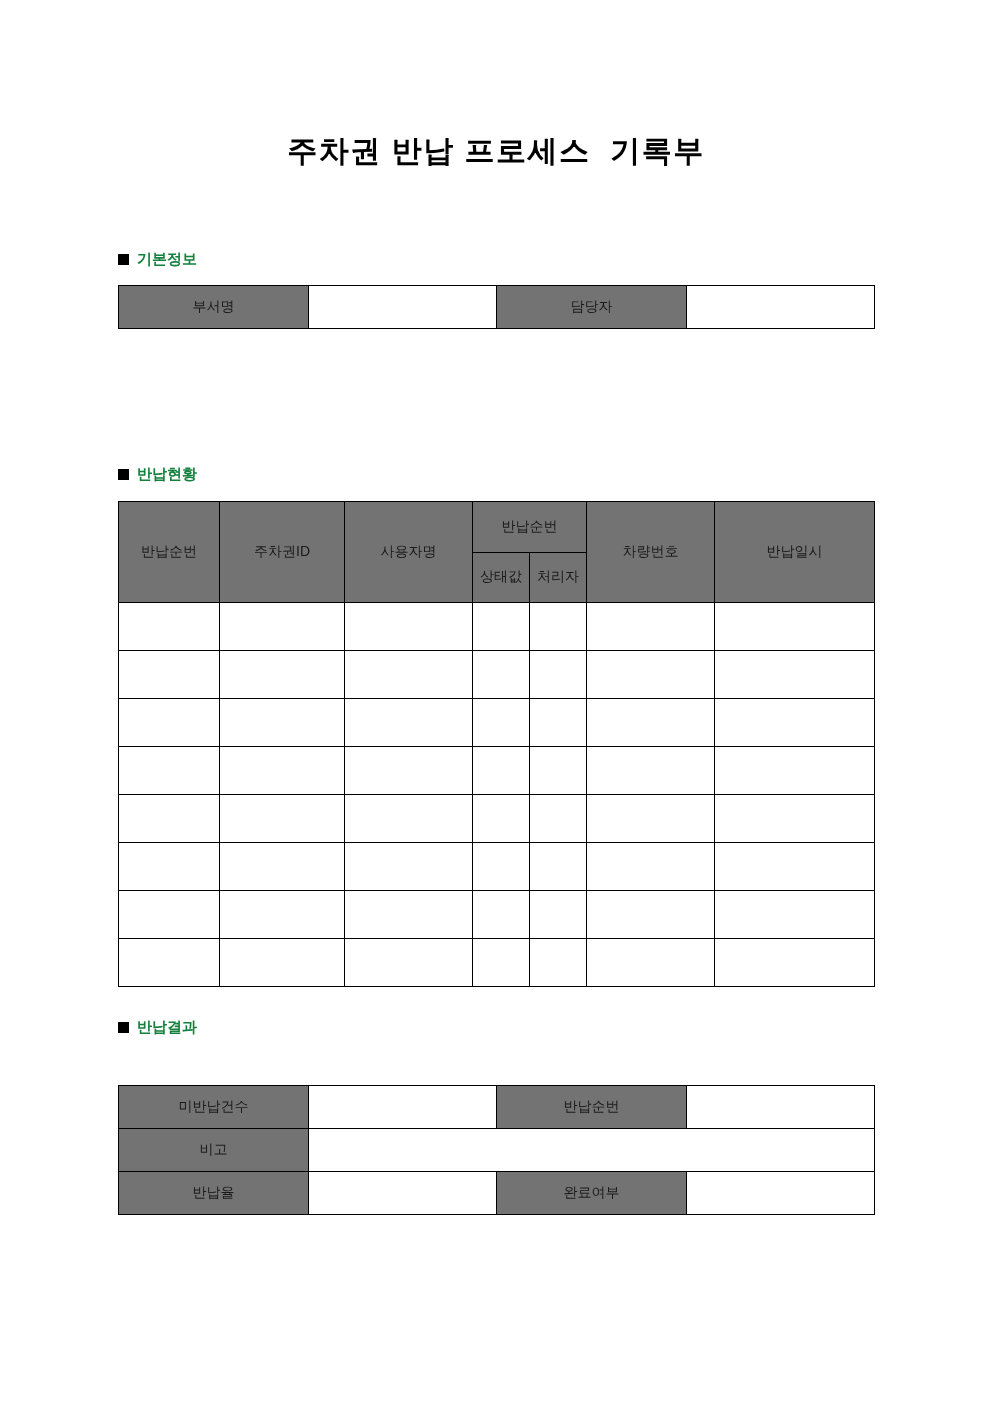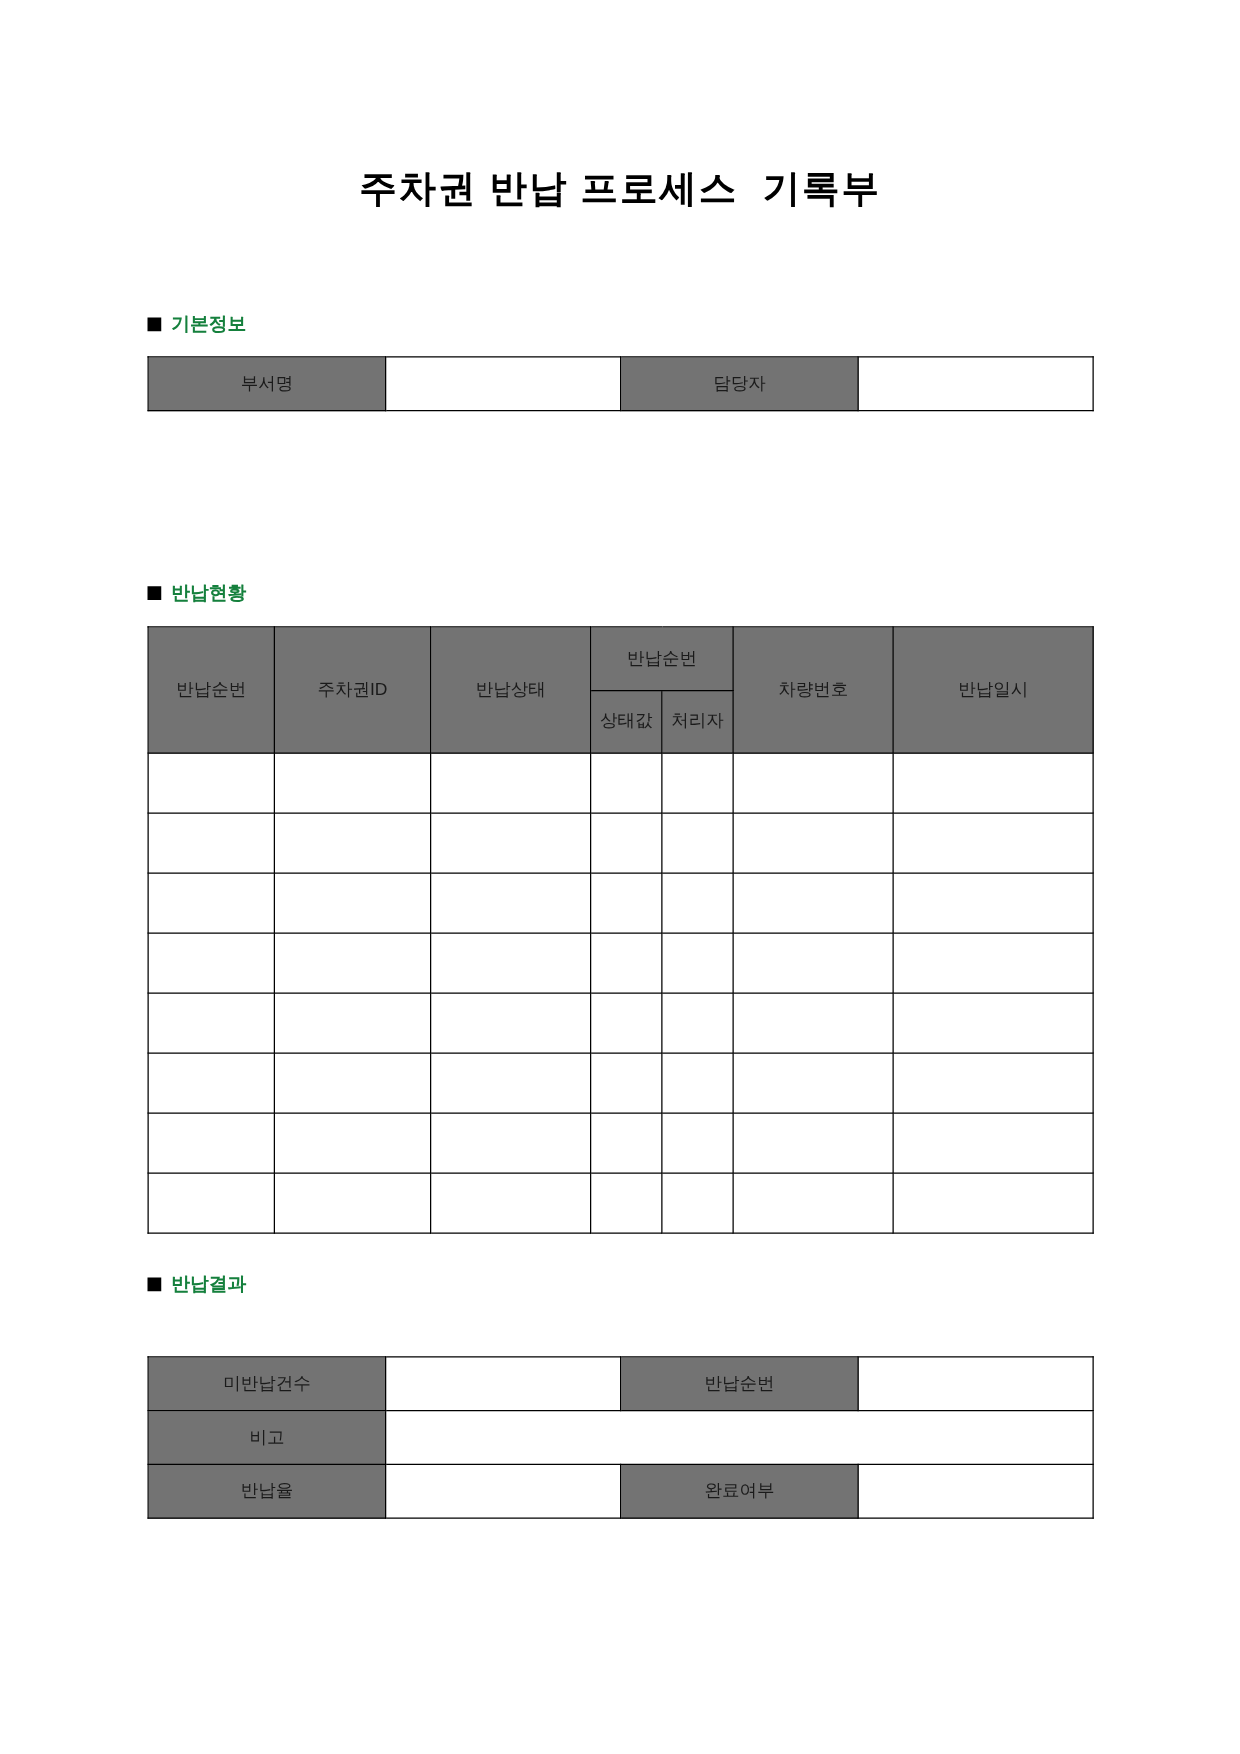--- a/index.html
+++ b/index.html
@@ -146,21 +146,21 @@
         <col style="width:128px">
       <col style="width:57px">
         <col style="width:57px">
       <col style="width:128px">
         <col style="width:160px">
     </colgroup>
     <thead>
       <tr>
         <th class="head-cell head-tall" rowspan="2">반납순번</th>
         <th class="head-cell head-tall" rowspan="2">주차권ID</th>
-        <th class="head-cell head-tall" rowspan="2">반납상태</th>
+        <th class="head-cell head-tall" rowspan="2">사용자명</th>
         <th class="head-cell" colspan="2">반납순번</th>
         <th class="head-cell head-tall" rowspan="2">차량번호</th>
         <th class="head-cell head-tall" rowspan="2">반납일시</th>
       </tr>
       <tr>
         <th class="head-cell">상태값</th>
         <th class="head-cell">처리자</th>
       </tr>
     </thead>
     <tbody id="status-rows">

